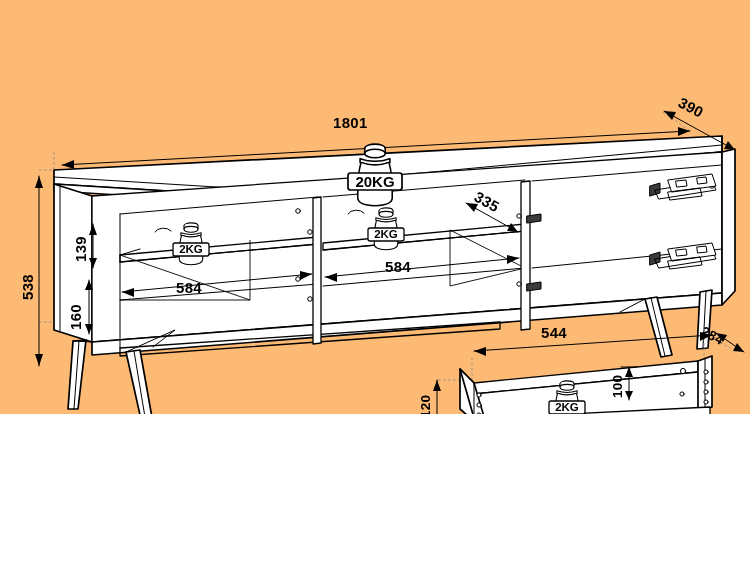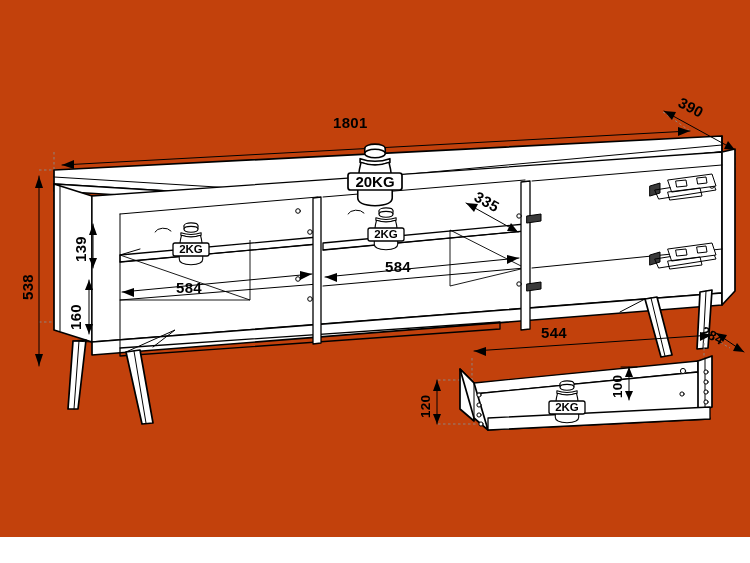--- a/index.html
+++ b/index.html
@@ -3,22 +3,22 @@
 <meta charset="utf-8">
 <style>
   html, body {
     margin: 0;
     padding: 0;
     background: #ffffff;
   }
   #stage {
     position: relative;
     width: 750px;
-    height: 537px;
-    background: #c2410c;
+    height: 414px;
+    background: #fdba74;
     overflow: hidden;
     font-family: "Liberation Sans", sans-serif;
   }
   #stage svg {
     position: absolute;
     left: 0;
     top: 0;
     display: block;
   }
   .dim-text {

